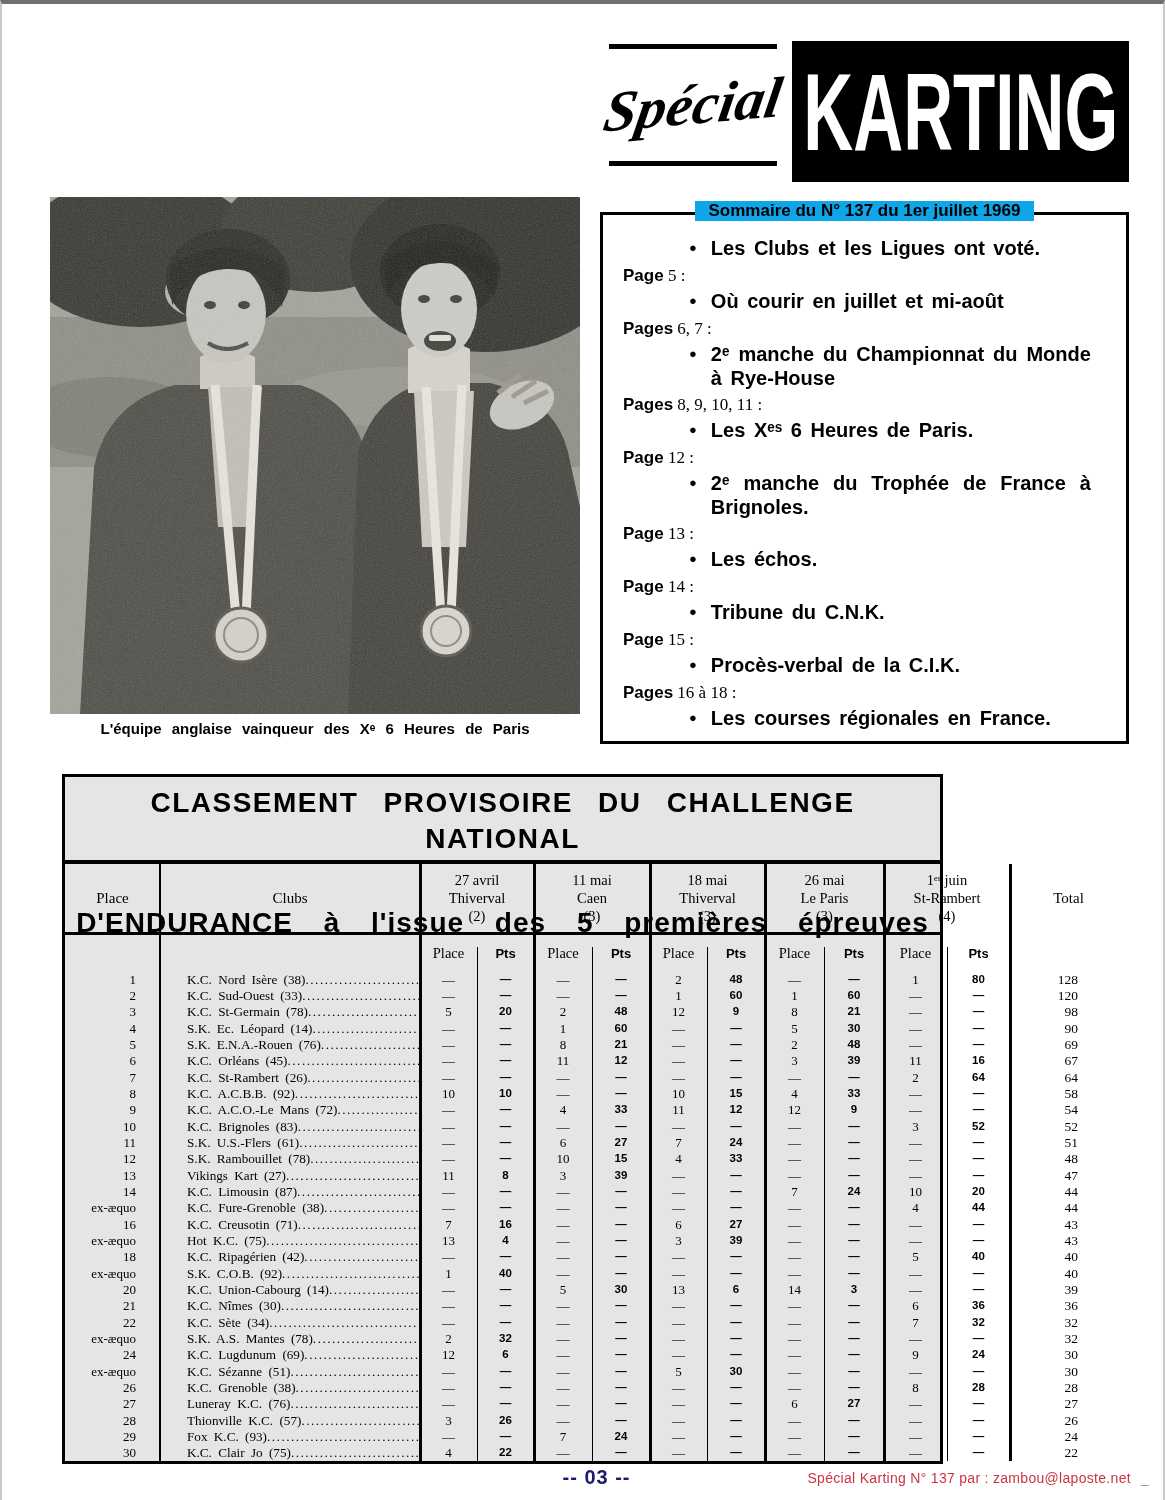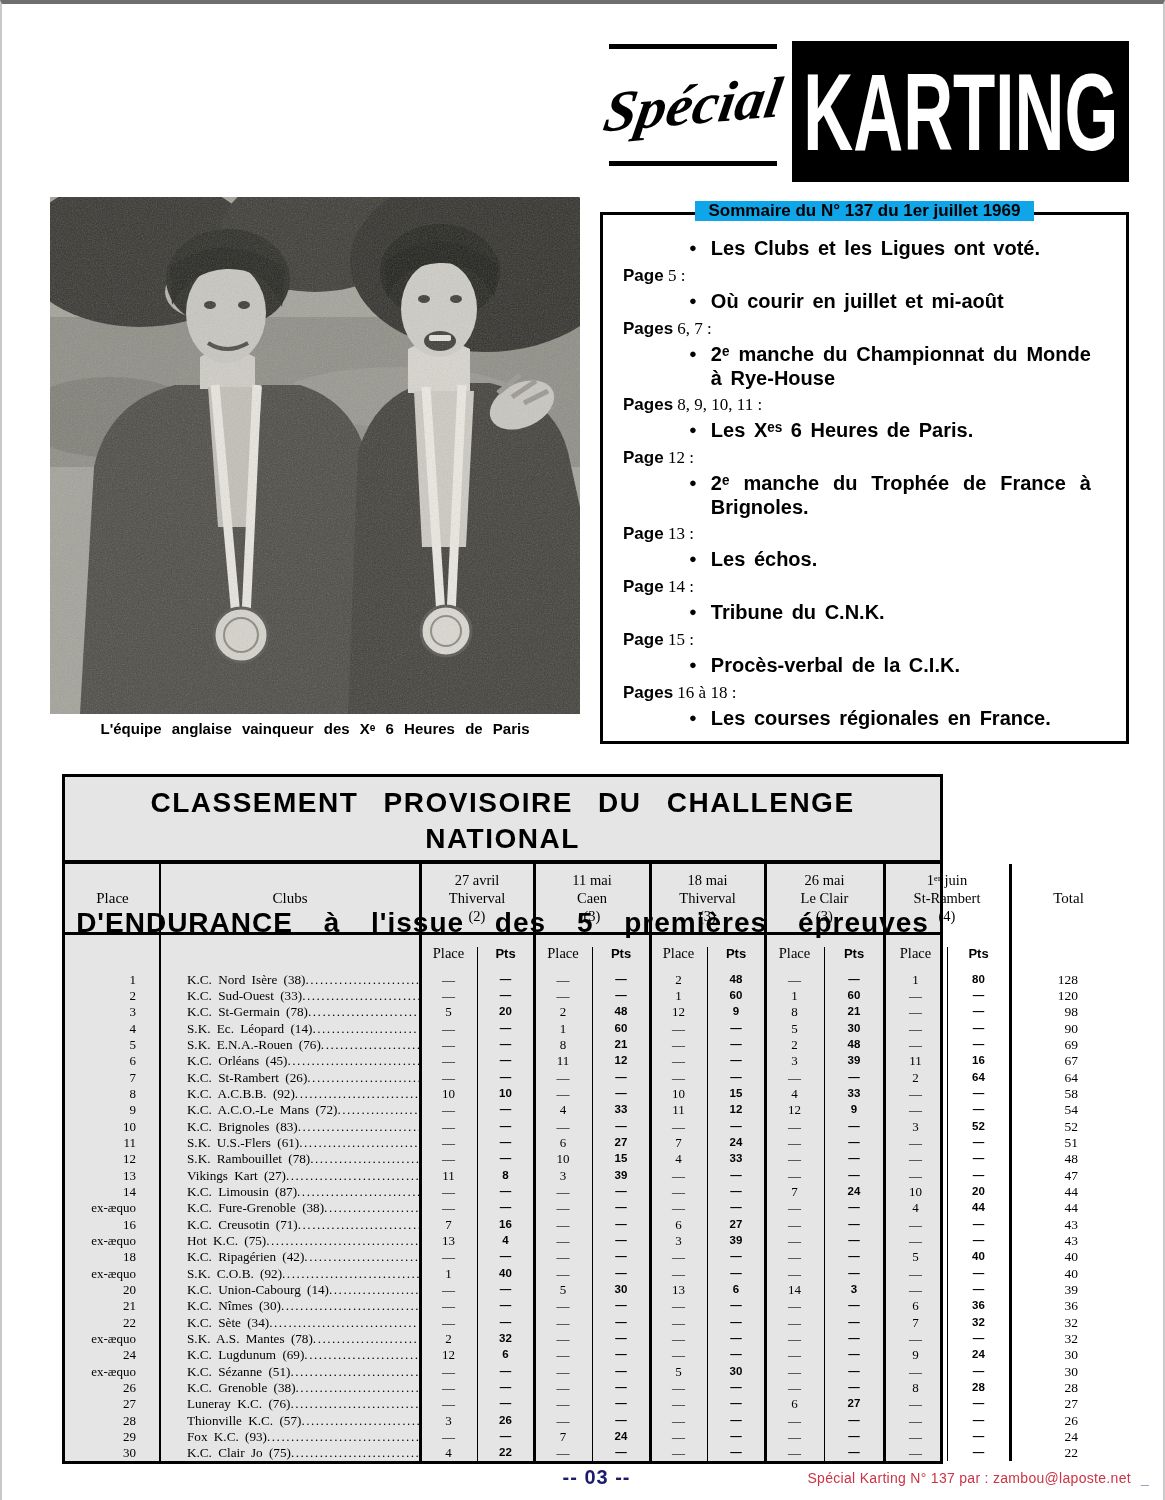--- a/index.html
+++ b/index.html
@@ -260,21 +260,21 @@
           </div>
         
           <div class="hc ev">
             <div>18 mai</div>
             <div>Thiverval</div>
             <div>(3)</div>
           </div>
         
           <div class="hc ev">
             <div>26 mai</div>
-            <div>Le Clair</div>
+            <div>Le Paris</div>
             <div>(3)</div>
           </div>
         
           <div class="hc ev">
             <div>1ᵉʳ juin</div>
             <div>St-Rambert</div>
             <div>(4)</div>
           </div>
         </div>
       <div class="hc">Total</div>

